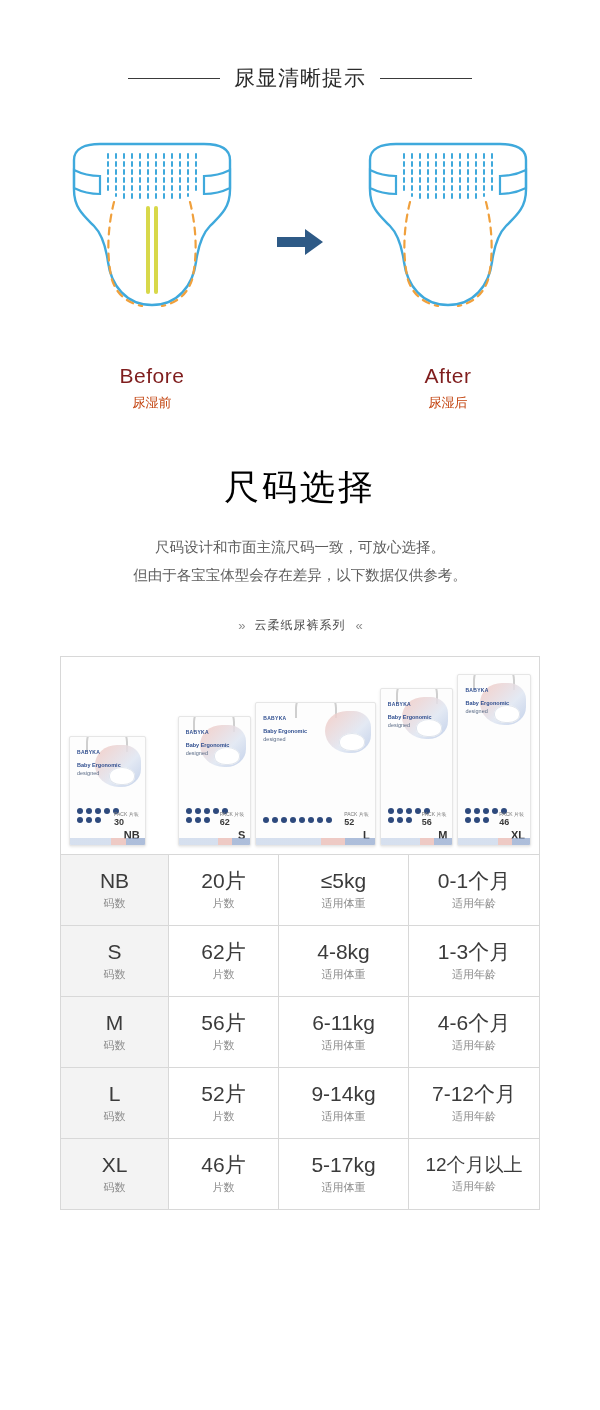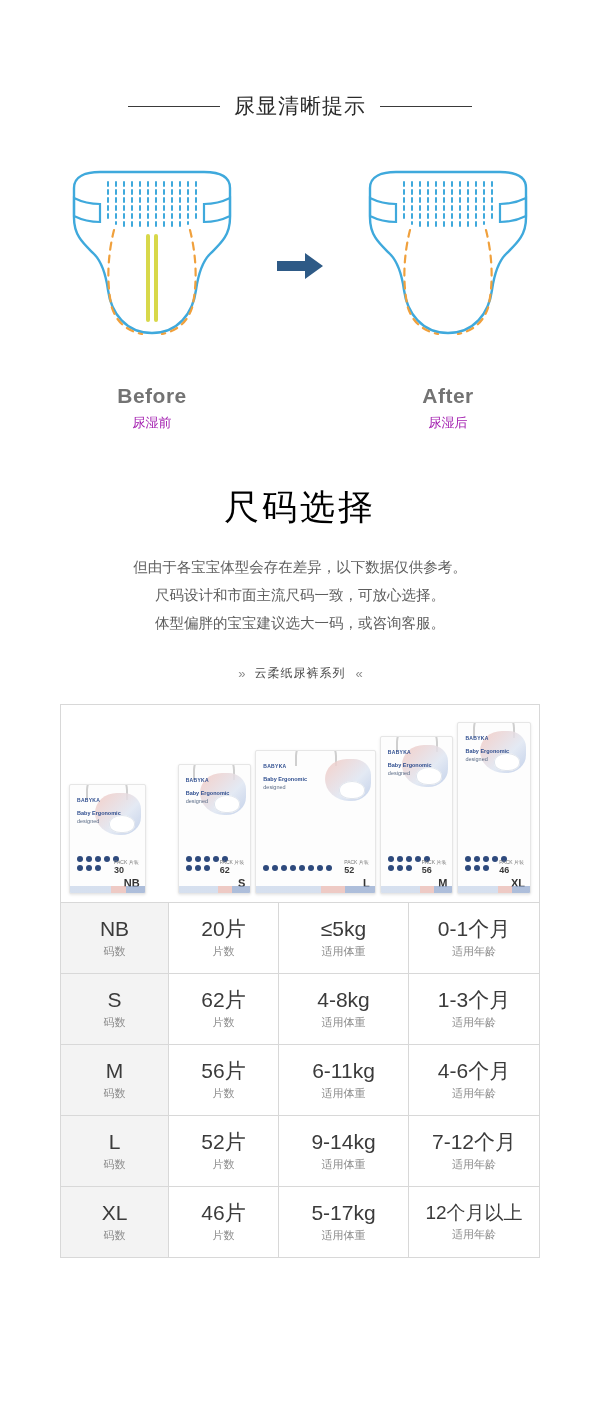--- a/index.html
+++ b/index.html
@@ -15,21 +15,21 @@
     color: #333;
     overflow: hidden;
   }
 
   
   .sec1-title-row {
     display: flex;
     align-items: center;
     justify-content: center;
     gap: 14px;
-    margin-top: 92px;
+    margin-top: 64px;
   }
   .sec1-title-row .rule {
     width: 92px;
     height: 1px;
     background: #3a3a3a;
   }
   .sec1-title {
     font-size: 21px;
     color: #2b2b2b;
     letter-spacing: 1px;
@@ -51,30 +51,29 @@
   }
   .arrow-cell {
     width: 56px;
     display: flex;
     align-items: center;
     justify-content: center;
     padding-bottom: 58px;
   }
 
   .label-en {
-    margin-top: 16px;
+    margin-top: 24px;
     font-size: 21px;
-    color: #737373;
+    color: #7f1d1d;
     letter-spacing: 0.5px;
-    font-weight: bold;
   }
   .label-cn {
     margin-top: 6px;
     font-size: 13px;
-    color: #a21caf;
+    color: #c2410c;
   }
 
   
   .sec2-title {
     margin-top: 52px;
     text-align: center;
     font-size: 35px;
     color: #000000;
     letter-spacing: 3px;
   }
@@ -336,23 +335,22 @@
       <line x1="104" y1="78" x2="104" y2="168" stroke="url(#wetgrad)" stroke-width="4" stroke-linecap="round"></line>
     </svg>
     <div class="label-en">After</div>
     <div class="label-cn">尿湿后</div>
   </div>
 </div>
 
 <div class="sec2-title">尺码选择</div>
 
 <div class="sec2-desc">
+  <div>尺码设计和市面主流尺码一致，可放心选择。</div>
   <div>但由于各宝宝体型会存在差异，以下数据仅供参考。</div>
-  <div>尺码设计和市面主流尺码一致，可放心选择。</div>
-  <div>体型偏胖的宝宝建议选大一码，或咨询客服。</div>
 </div>
 
 <div class="series-row">
   <span class="chev">»</span>
   <span class="series-label">云柔纸尿裤系列</span>
   <span class="chev">«</span>
 </div>
 
 <div class="table-wrap">
 

